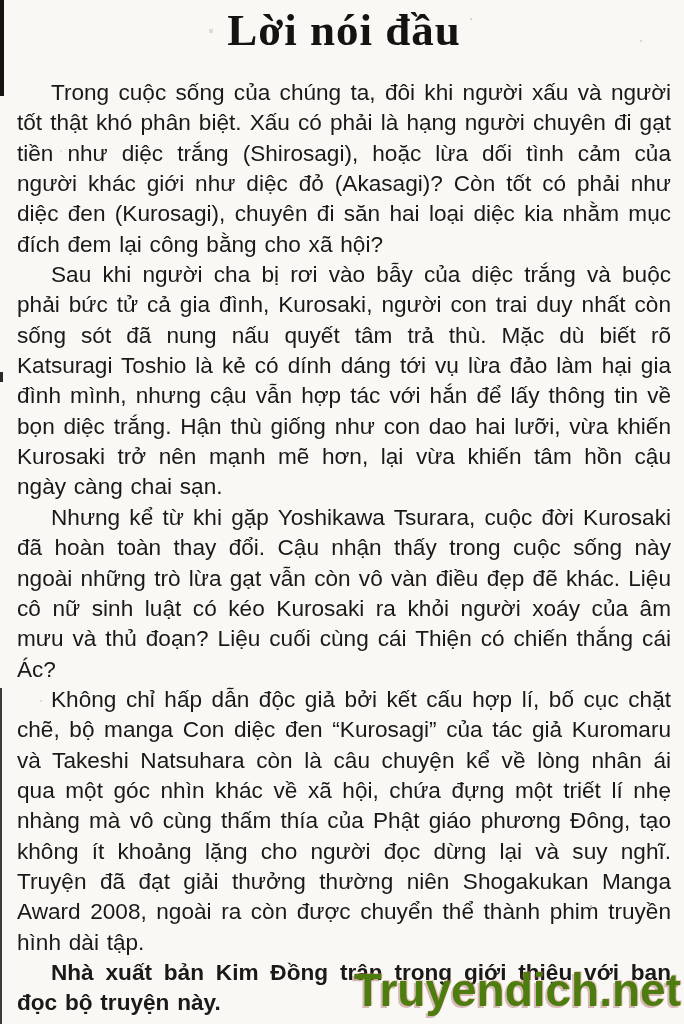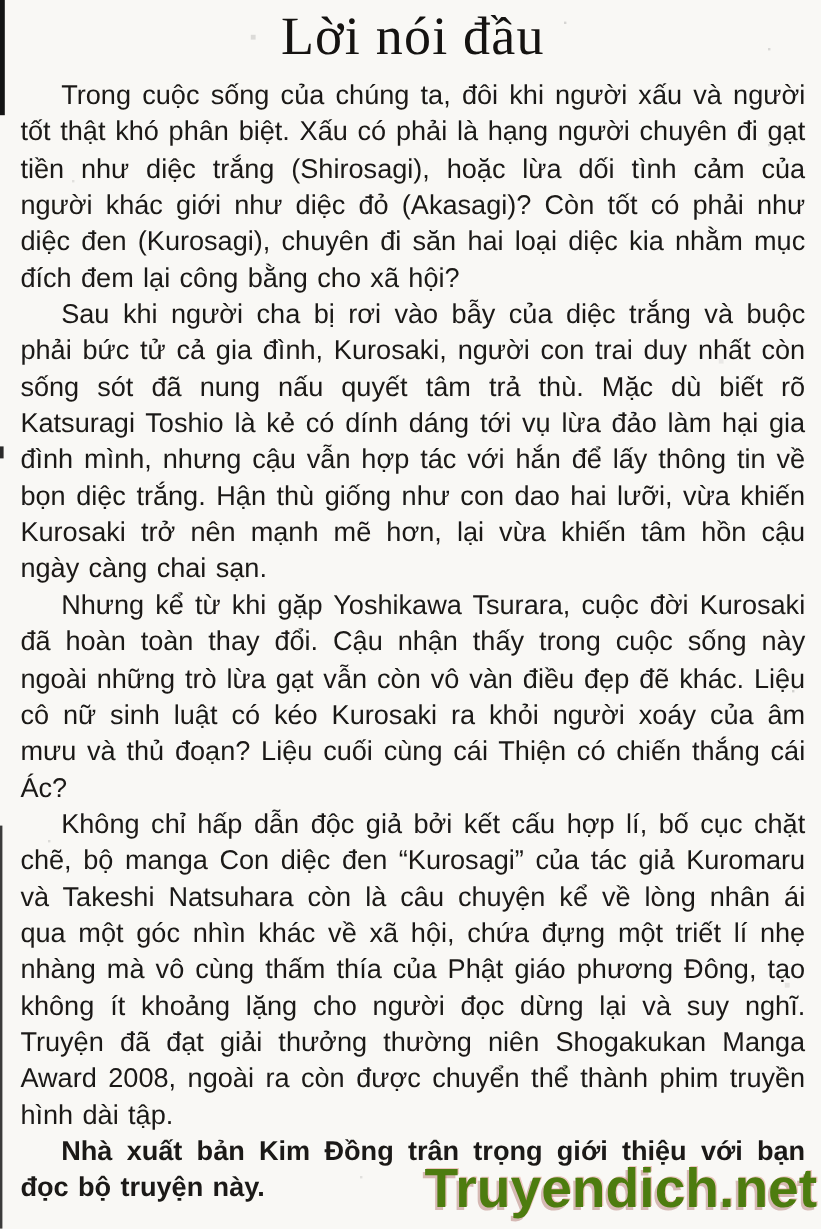--- a/index.html
+++ b/index.html
@@ -26,24 +26,24 @@
       590px 905px 0 0 rgba(90,90,90,.3),
       300px 980px 0 0 rgba(90,90,90,.15),
       640px 40px 0 0 rgba(90,90,90,.2);
   }
   .page{
     position:absolute;top:0;left:0;right:0;
     padding:4px 13px 0 17px;
   }
   .title{
     font-family:"Liberation Serif","DejaVu Serif",serif;
-    font-weight:normal;
+    font-weight:bold;
     font-size:45px;
     text-align:center;
-    margin:0 0 9px 0;
+    margin:0 0 22px 0;
     letter-spacing:1px;
     color:#151311;
   }
   .body-text p{
     margin:0;
     font-size:22.6px;
     line-height:30.35px;
     text-align:justify;
     text-indent:34px;
     word-spacing:1.5px;

